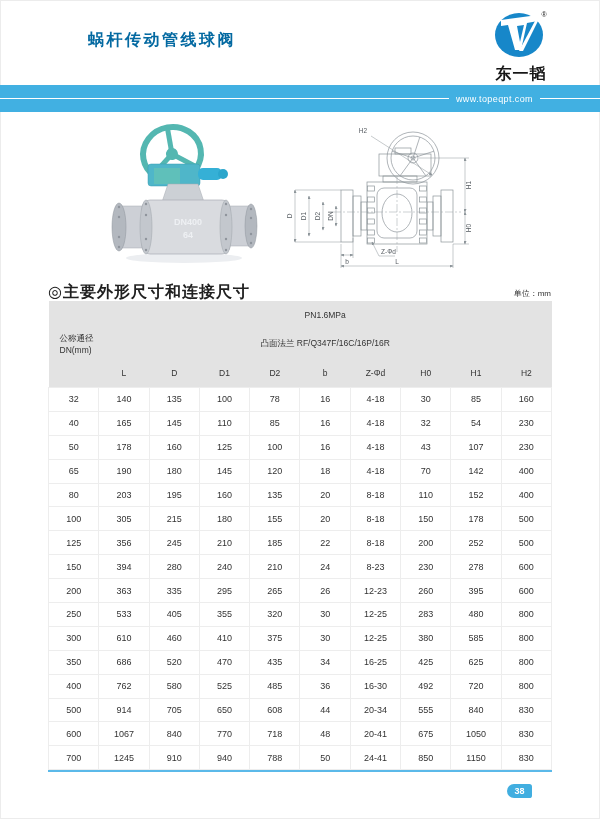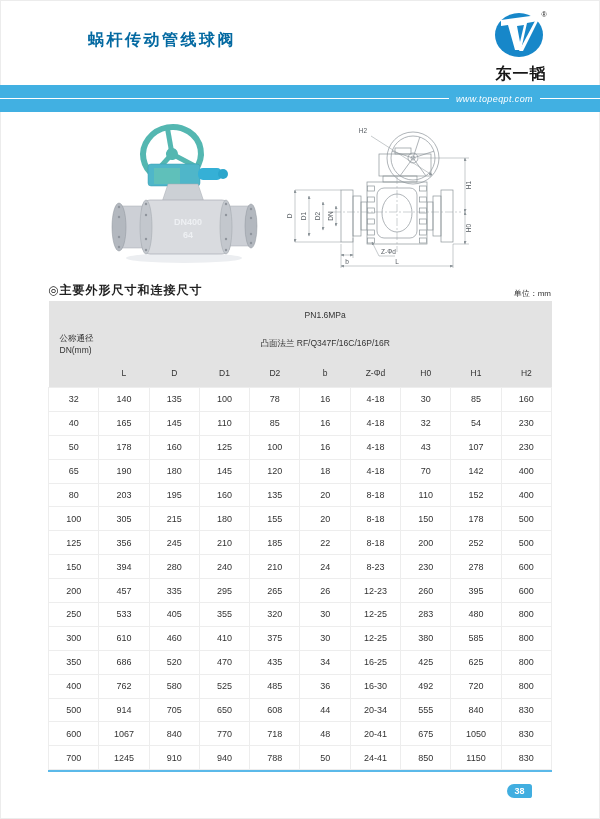--- a/index.html
+++ b/index.html
@@ -13,24 +13,24 @@
     color:#0369a1; letter-spacing:2.5px;padding-left:40px;
   }
   .logo { position:absolute; right:48px; top:10px; width:62px; text-align:center; }
   .logo-name { font-size:16px; font-weight:bold; color:#161616; letter-spacing:1px; margin-top:0; }
   .banner {
     position:absolute; left:0; top:85px; width:600px; height:27px;
     background:#41b0e2; display:flex; align-items:center;
   }
   .banner-line-left { flex:1; height:1px; background:#ffffff; }
   .banner-line-right { width:60px; height:1px; background:#ffffff; }
-  .banner-text { color:#ffffff; font-size:9px; margin:8px 7px; letter-spacing:0.4px;font-style:italic; }
+  .banner-text { color:#ffffff; font-size:9px; margin:8px 7px; letter-spacing:0.4px; }
   .photo-svg { position:absolute; left:102px; top:118px; }
   .drawing-svg { position:absolute; left:283px; top:112px; }
-  .section-heading { position:absolute; left:48px; top:282px; font-size:12px; font-weight:bold; color:#202020; letter-spacing:1px; }
+  .section-heading { position:absolute; left:48px; top:282px; font-size:16px; font-weight:bold; color:#202020; letter-spacing:1px; }
   .unit-label { position:absolute; right:49px; top:288px; font-size:8px; color:#333; }
   .table-wrap { position:absolute; left:48px; top:301px; width:504px; border-bottom:2px solid #5bb9e9; }
   table.dims { width:100%; border-collapse:collapse; table-layout:fixed; }
   table.dims thead th { background:#e3e3e3; font-weight:normal; font-size:8.5px; color:#333; border:none; }
   th.pn-header { height:26px; }
   th.flange-header { height:27px; }
   th.col-header { height:27px; }
   th.dn-header { text-align:left; padding-left:11px; vertical-align:middle; line-height:1.45;margin-top:40px; }
   table.dims tbody td {
     border:1px solid #ededed; text-align:center; font-size:9px; color:#333;
@@ -336,21 +336,21 @@
             <td>240</td>
             <td>210</td>
             <td>24</td>
             <td>8-23</td>
             <td>230</td>
             <td>278</td>
             <td>600</td>
           </tr>
           <tr>
             <td>200</td>
-            <td>457</td>
+            <td>363</td>
             <td>335</td>
             <td>295</td>
             <td>265</td>
             <td>26</td>
             <td>12-23</td>
             <td>260</td>
             <td>395</td>
             <td>600</td>
           </tr>
           <tr>

